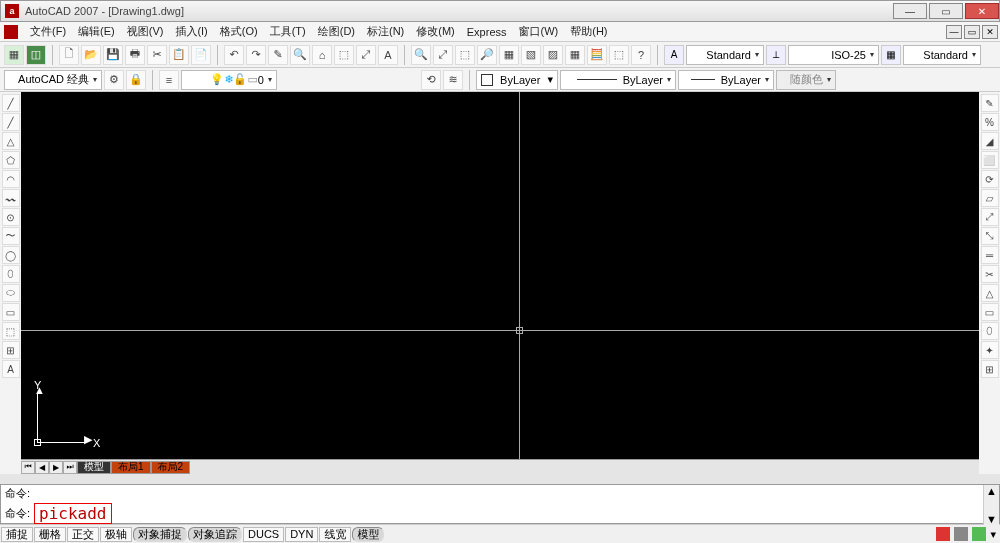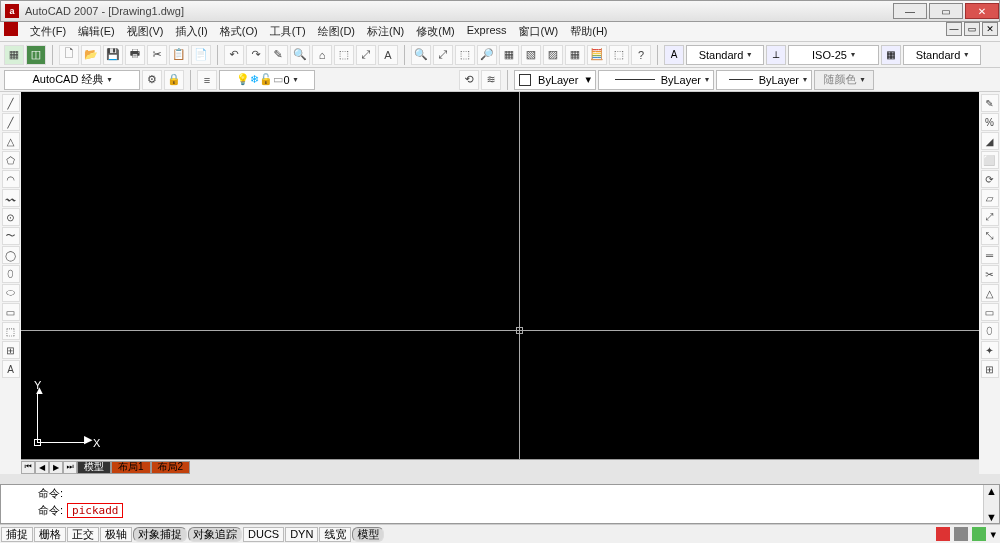--- a/index.html
+++ b/index.html
@@ -7,33 +7,33 @@
 
 
 .titlebar { height: 22px; background: linear-gradient(#f7f7f7,#e1e1e1); display: flex; align-items: center; padding-left: 4px; border: 1px solid #999; }
 .titlebar .ac-icon { width: 14px; height: 14px; background: #a00; margin-right: 6px; display: flex; align-items: center; justify-content: center; color: #fff; font-weight: bold; font-size: 9px; }
 .titlebar .title { color: #444; }
 .winctrl { margin-left: auto; display: flex; }
 .winctrl div { width: 34px; height: 16px; border: 1px solid #888; margin-left: 2px; background: #eaeaea; display: flex; align-items: center; justify-content: center; color: #333; font-size: 10px; }
 .winctrl .close { background: #d9534f; border-color: #a03030; color: #fff; }
 
 
-.menubar { height: 20px; background: #f5f5f5; border-bottom: 1px solid #ccc; display: flex; padding-left: 4px; }
+.menubar { height: 20px; background: #f5f5f5; border-bottom: 1px solid #ccc; display: flex; align-items: center; padding-left: 4px; }
 .menubar .app-icon { width: 14px; height: 14px; background: #a00; margin-right: 6px; }
 .menubar .menu { padding: 2px 6px; color: #222; cursor: default; }
 .docctrl { margin-left: auto; display: flex; padding-right: 2px; }
 .docctrl div { width: 16px; height: 14px; border: 1px solid #888; margin-left: 2px; background: #eaeaea; font-size: 9px; display: flex; align-items: center; justify-content: center; }
 
 
 .toolbar { height: 26px; background: #f3f3f3; border-bottom: 1px solid #ccc; display: flex; align-items: center; padding: 0 4px; gap: 2px; }
 .tb-btn { width: 20px; height: 20px; border: 1px solid #ddd; background: #fafafa; display: flex; align-items: center; justify-content: center; font-size: 11px; color: #444; }
 .tb-btn.accent1 { background: #d8f0d8; }
 .tb-btn.accent2 { background: #498b49; color: #fff; }
 .tb-sep { width: 1px; height: 20px; background: #bbb; margin: 0 4px; }
-.tb-dd { height: 20px; border: 1px solid #bbb; background: #fff; display: flex; align-items: center; padding: 0 4px; justify-content: center; }
+.tb-dd { height: 20px; border: 1px solid #bbb; background: #fff; display: flex; align-items: center; padding: 0 4px; justify-content: flex-end; }
 .tb-dd .caret { font-size: 8px; color: #333; margin-left: 4px; }
 .tb-icon-prefix { width: 20px; height: 20px; border: 1px solid #ccc; background: #eef; display: flex; align-items: center; justify-content: center; font-size: 10px; }
 .tb-color { height: 20px; border: 1px solid #bbb; background: #fff; display: flex; align-items: center; padding: 0 4px; width: 82px; justify-content: space-between; }
 .tb-color .sw { width: 12px; height: 12px; border: 1px solid #333; background: #fff; }
 
 
 .toolbar2 { height: 24px; }
 
 
 .main { display: flex; height: 382px; }
@@ -55,23 +55,23 @@
 
 
 .sheet-tabs { height: 15px; background: #e5e5e5; display: flex; align-items: center; border-top: 1px solid #999; }
 .sheet-tabs .nav { width: 14px; height: 13px; border: 1px solid #aaa; background: #eee; display: flex; align-items: center; justify-content: center; font-size: 8px; }
 .sheet-tabs .tab { height: 13px; border: 1px solid #999; padding: 0 6px; background: #c2410c; font-size: 10px; display: flex; align-items: center; }
 .sheet-tabs .tab.active { background: #333; color: #fff; }
 
 
 .cmdwin { border: 1px solid #999; background: #fff; height: 40px; display: flex; flex-direction: column; font-family: "NSimSun", monospace; }
 .cmdline { padding: 1px 4px; font-size: 12px; color: #000; display: flex; align-items: center; }
-.cmd-input { border: 1px solid #e00; padding: 0 4px; margin-left: 4px; font-family: monospace; font-size: 11px; color: #b00; }
+.cmd-input { border: 1px solid #e00; padding: 0 4px; margin-left: 4px; font-family: monospace; font-size: 16px; color: #b00; }
 .cmd-scroll { width: 16px; background: #eee; border-left: 1px solid #ccc; display: flex; flex-direction: column; justify-content: space-between; align-items: center; font-size: 8px; }
-.cmdrow { display: flex; flex: 1; margin-left: 33px; }
+.cmdrow { display: flex; flex: 1; }
 .cmd-main { flex: 1; display: flex; flex-direction: column; }
 
 
 .statusbar { height: 19px; background: #f0f0f0; border-top: 1px solid #ccc; display: flex; align-items: center; font-size: 11px; }
 .statusbar .coords { padding: 0 6px; color: #333; font-family: monospace; }
 .statusbar .sbtn { border: 1px solid #bbb; padding: 1px 4px; background: #f8f8f8; margin-left: 1px; height: 15px; display: flex; align-items: center; }
 .statusbar .sbtn.pressed { background: #d8d8d8; border-color: #888 #ddd #ddd #888; border-radius: 6px; }
 .statusbar .tray { margin-left: auto; display: flex; align-items: center; padding-right: 4px; gap: 4px; }
 .tray .ico { width: 14px; height: 14px; }
 .hscroll { height: 10px; background: #e5e5e5; }
@@ -154,21 +154,21 @@
     <span class="caret">▾</span>
   </div>
   <div class="tb-icon-prefix">▦</div>
   <div class="tb-dd" style="width:78px">
     <span>Standard</span>
     <span class="caret">▾</span>
   </div>
 </div>
 
 <div class="toolbar toolbar2">
-  <div class="tb-dd" style="width:136px">
+  <div class="tb-dd" style="width:98px">
     <span>AutoCAD 经典</span>
     <span class="caret">▾</span>
   </div>
   <div class="tb-btn">⚙</div>
   <div class="tb-btn">🔒</div>
   <span class="tb-sep"></span>
   <div class="tb-btn">≡</div>
   <div class="tb-dd" style="width:96px">
     <span style="color:#cb0">💡</span>
       <span style="color:#0af">❄</span>

